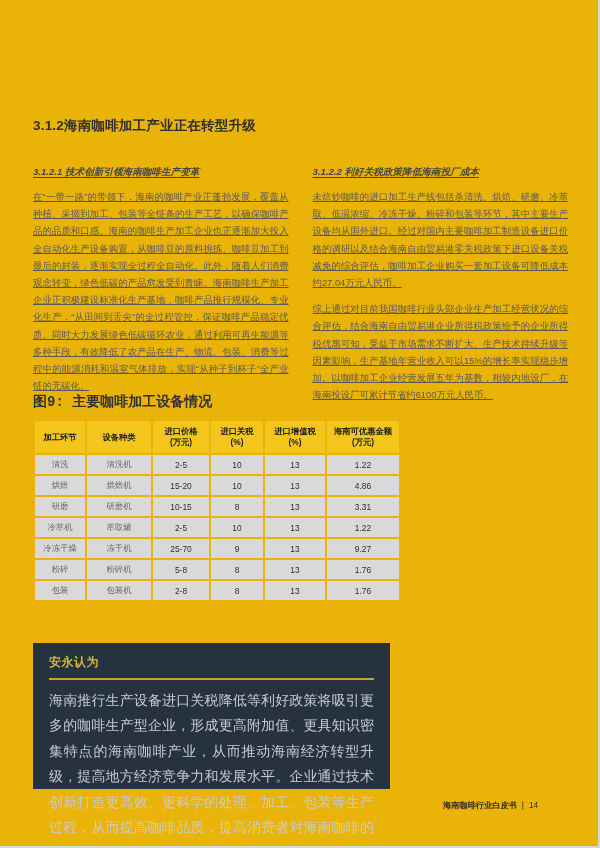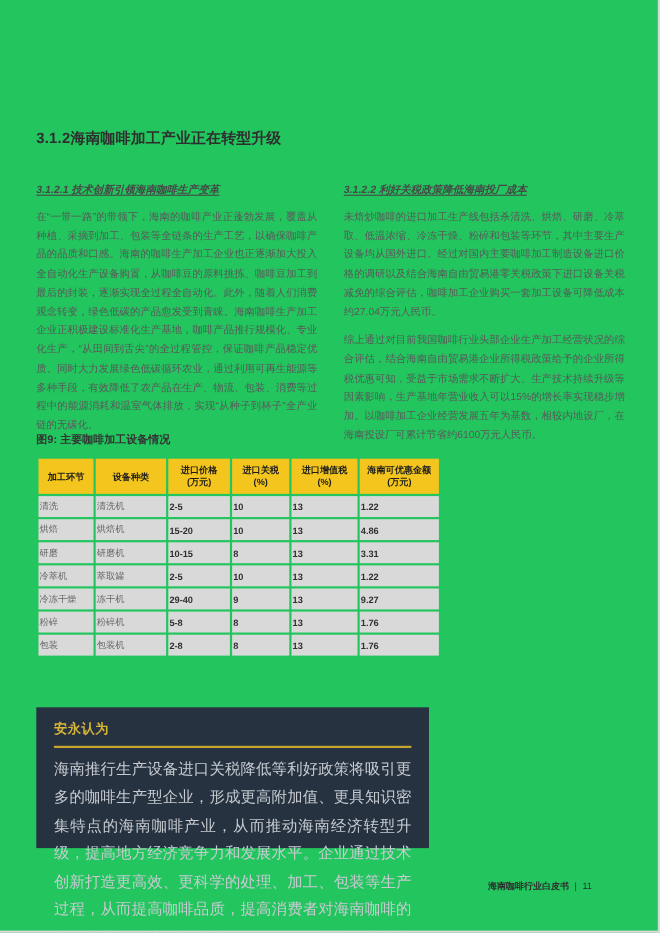--- a/index.html
+++ b/index.html
@@ -4,21 +4,21 @@
 <style>
   html,body{margin:0;padding:0;}
   body{
     width:600px;height:848px;
     background:#f2f2f2;
     font-family:"Liberation Sans","DejaVu Sans",sans-serif;
   }
   .page{
     position:relative;
     width:598px;height:846px;
-    background:#22c55e;
+    background:#eab308;
     border-right:2px solid #d9d9d9;
     border-bottom:2px solid #d9d9d9;
     overflow:hidden;
   }
   .section-title{
     position:absolute;left:33px;top:108px;width:534px;
     font-size:13.5px;font-weight:700;color:#2e2e2e;letter-spacing:.2px;
   }
   .columns{
     position:absolute;left:33px;top:138px;width:535px;
@@ -26,42 +26,42 @@
   }
   .col{flex:1;min-width:0;margin-top:28px;}
   .sub-heading{
     font-size:9.6px;font-weight:700;font-style:italic;color:#474747;
     text-decoration:underline;text-underline-offset:2px;
     margin:0 0 4px 0;
   }
   .body-p{
     margin:9px 0 0 0;
     font-size:9.4px;line-height:1.83;color:#595959;
-    text-align:justify;text-justify:inter-character;
+    text-align:justify;text-justify:inter-character;text-decoration:underline;
   }
   .figure{position:absolute;left:33px;top:393px;width:400px;}
-  .figure-caption{font-size:10px;font-weight:700;color:#333;margin:0 0 8px 0;}
+  .figure-caption{font-size:14px;font-weight:700;color:#333;margin:0 0 8px 0;font-family:Liberation Mono, monospace;}
   table.equip{
     border-collapse:separate;border-spacing:2px;
     table-layout:fixed;width:364px;
   }
   table.equip th{
     background:var(--accent);
     font-size:8.3px;font-weight:700;color:#1d1d1d;
     padding:5px 1px;text-align:center;vertical-align:middle;
     white-space:pre-line;line-height:1.35;
   }
   table.equip td{
     background:var(--rowgray);
     font-size:8.4px;color:#666;
-    padding:4px 1px;vertical-align:middle;
+    padding:4px 1px;text-align:center;vertical-align:middle;
   }
-  table.equip td.num{font-weight:700;color:#2f2f2f;}
+  table.equip td.num{font-weight:400;color:#2f2f2f;}
   .ey-box{
-    position:absolute;left:33px;top:643px;width:357px;height:128px;
+    position:absolute;left:33px;top:643px;width:357px;height:146px;
     background:var(--darkbox);
     box-sizing:border-box;padding:11px 16px 0 16px;
   }
   .ey-title{font-size:12px;font-weight:700;color:var(--gold);margin:0;letter-spacing:.5px;}
   .ey-rule{border:none;border-top:2px solid var(--goldline);margin:7px 0 9px 0;}
   .ey-body{
     margin:0;font-size:14px;line-height:1.82;color:#c7cbd1;
     text-align:justify;text-justify:inter-character;font-family:Liberation Mono, monospace;
   }
   .footer{
@@ -145,21 +145,21 @@
             <td>冷萃机</td>
             <td>萃取罐</td>
             <td class="num">2-5</td>
             <td class="num">10</td>
             <td class="num">13</td>
             <td class="num">1.22</td>
           </tr>
           <tr>
             <td>冷冻干燥</td>
             <td>冻干机</td>
-            <td class="num">29-40</td>
+            <td class="num">25-70</td>
             <td class="num">9</td>
             <td class="num">13</td>
             <td class="num">9.27</td>
           </tr>
           <tr>
             <td>粉碎</td>
             <td>粉碎机</td>
             <td class="num">5-8</td>
             <td class="num">8</td>
             <td class="num">13</td>
@@ -179,16 +179,16 @@
 
   <div class="ey-box">
     <p class="ey-title">安永认为</p>
     <hr class="ey-rule">
     <p class="ey-body">海南推行生产设备进口关税降低等利好政策将吸引更多的咖啡生产型企业，形成更高附加值、更具知识密集特点的海南咖啡产业，从而推动海南经济转型升级，提高地方经济竞争力和发展水平。企业通过技术创新打造更高效、更科学的处理、加工、包装等生产过程，从而提高咖啡品质，提高消费者对海南咖啡的认可度和忠诚度，打造出更环保、更可持续的生产方式，促进海南咖啡产业的可持续发展。</p>
   </div>
 
   <div class="footer">
     <span class="book">海南咖啡行业白皮书</span>
     <span class="sep">|</span>
-    <span class="num">11</span>
+    <span class="num">14</span>
   </div>
 
 </div>
 
 </body></html>

